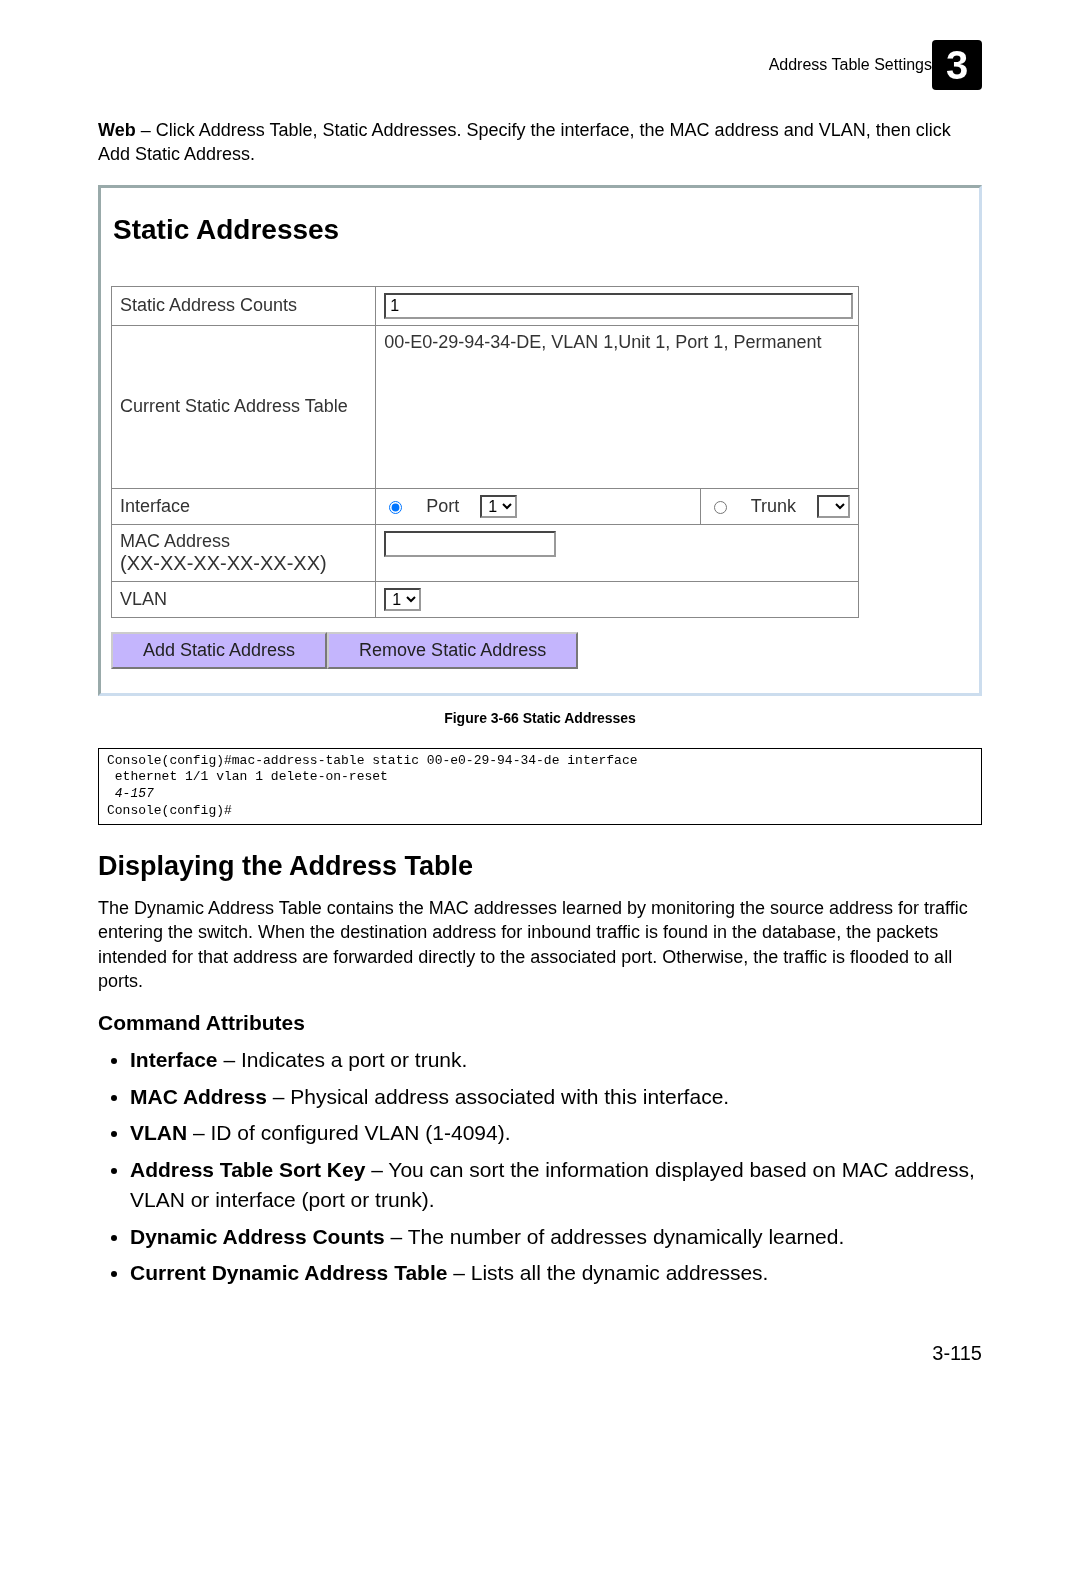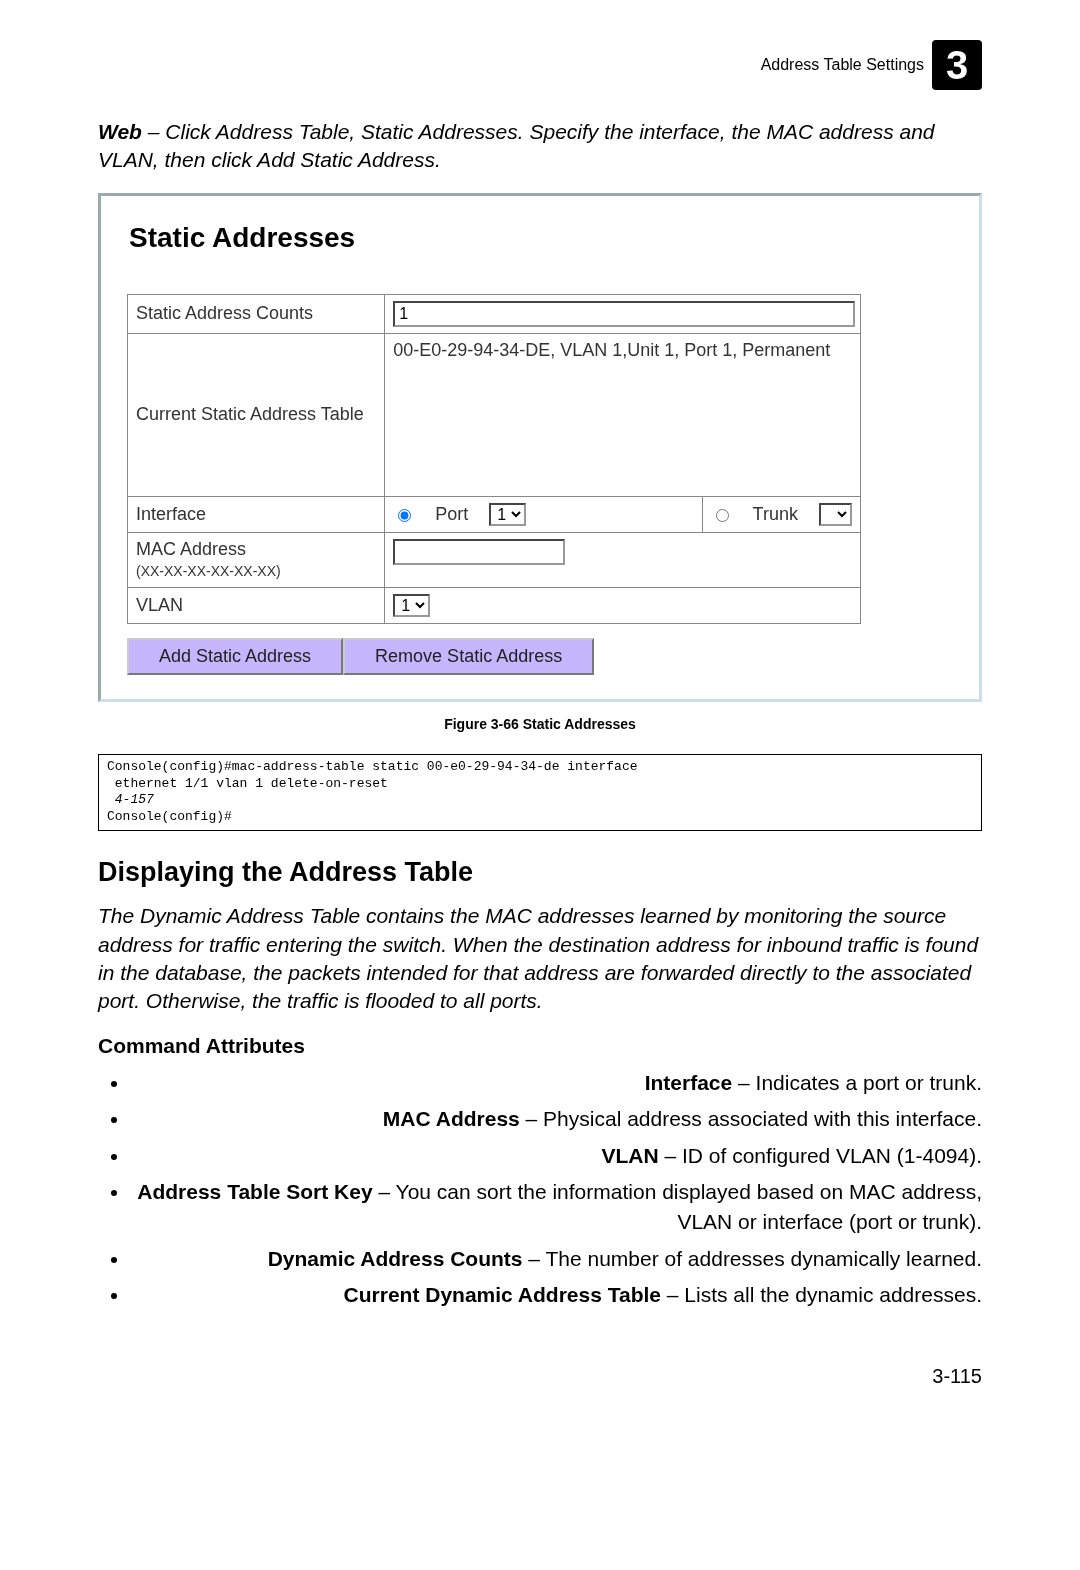--- a/index.html
+++ b/index.html
@@ -11,47 +11,46 @@
     width: 1080px;
   }
   .page {
     padding: 40px 98px 60px 98px;
     position: relative;
   }
   .header-row {
     display: flex;
     justify-content: flex-end;
     align-items: center;
-    gap: 8px;
+    gap: 0;
     margin-bottom: 28px;
   }
   .chapter-badge {
     width: 50px;
     height: 50px;
     background: #000;
     color: #fff;
     display: flex;
     align-items: center;
     justify-content: center;
     font-weight: 900;
     font-size: 40px;
     font-family: "Arial Black", Arial, sans-serif;
     border-radius: 4px;
   }
   .para {
-    font-size: 21px;
+    font-size: 18px;
     line-height: 1.35;
     margin: 12px 0 18px 0;
-    font-style: italic;
   }
   .figure-box {
     border: 3px solid #9aa;
     border-right-color: #cde;
     border-bottom-color: #cde;
-    padding: 20px 18px 24px 26px;
+    padding: 20px 18px 24px 10px;
     margin: 12px 0 14px 0;
     background: #fff;
   }
   .figure-title {
     font-size: 28px;
     font-weight: bold;
     margin: 6px 0 40px 2px;
   }
   .cfg-table {
     border-collapse: collapse;
@@ -127,29 +126,28 @@
   .h3 {
     font-size: 21px;
     font-weight: bold;
     margin: 14px 0 10px 0;
   }
   ul.attrs {
     font-size: 21px;
     line-height: 1.45;
     padding-left: 32px;
     margin: 6px 0 0 0;
-    text-align: right;
   }
   ul.attrs li { margin-bottom: 6px; }
   .page-num {
     text-align: right;
     font-size: 20px;
     margin-top: 54px;
   }
-  .sub { font-size: 14px; color:#333;}
+  .sub { font-size: 20px; color:#333;}
 </style>
 </head>
 <body>
 
 <div class="page">
 
   <div class="header-row">
     <span>Address Table Settings</span>
     <div class="chapter-badge">
       <span>3</span>

